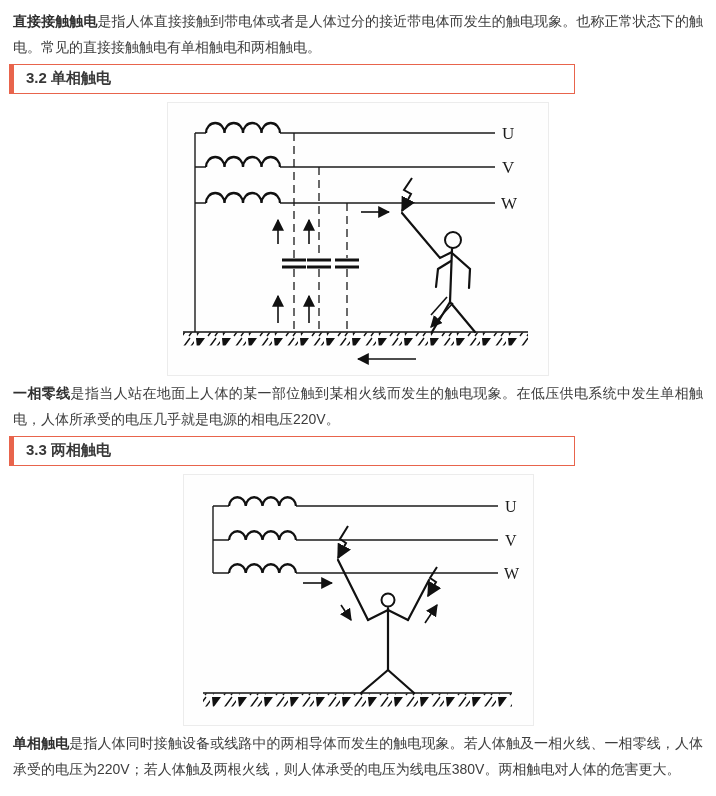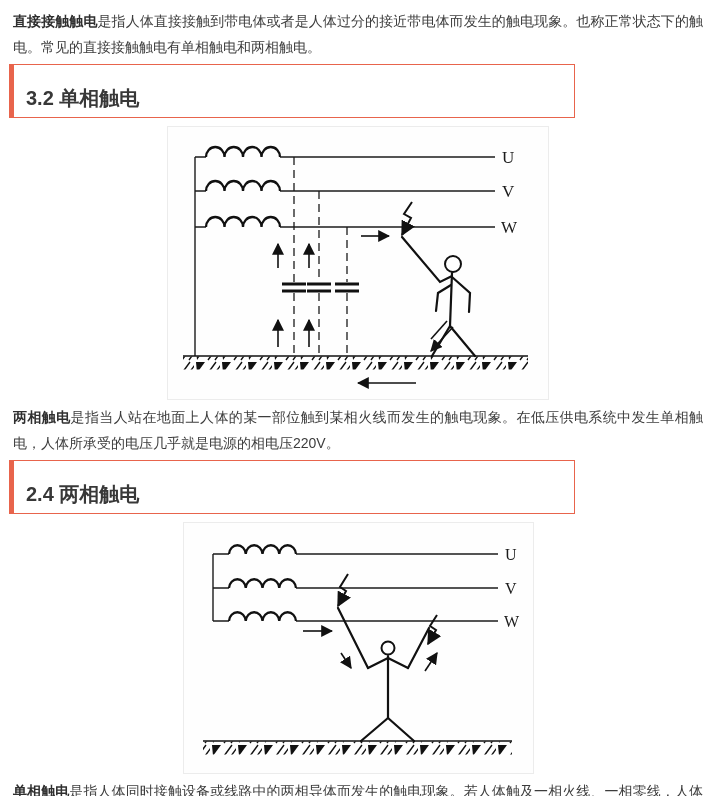--- a/index.html
+++ b/index.html
@@ -15,22 +15,22 @@
     line-height: 26px;
     color: #3d3d3d;
     text-align: justify;
     margin: 4px;
   }
   .para b { color: #2f2f2f; }
   .heading-box {
     border: 1.5px solid #e8644c;
     border-left: 5px solid #e8644c;
     width: 566px;
-    padding: 20px 12px 5px 12px;
-    font-size: 20px;
+    padding: 4px 12px 5px 12px;
+    font-size: 15px;
     font-weight: bold;
     color: #383838;
     margin: 2px 0 8px 0;
   }
   figure.diagram {
     width: fit-content;
     margin: 0 auto;
     border: 1px solid #ececec;
     background: #fefefe;
     padding: 0;
@@ -111,24 +111,24 @@
     <path class="person" d="M282,199 L264,229 M282,199 L307,229"></path>
     <path class="arrow" d="M279,194 L263,212"></path>
     <path class="arrow" d="M285,200 L263,224" marker-end="url(#ah1)"></path>
 
     <path class="ground" d="M15,229 H360"></path>
     <rect x="15" y="229.5" width="345" height="13" fill="url(#hatch1)"></rect>
     <path class="arrow" d="M248,256 H190" marker-end="url(#ah1)"></path>
   </svg>
 </figure>
 
-<p class="para"><b>两相触电</b><span>是指当人站在地面上人体的某一部位触到某相火线而发生的触电现象。在低压供电系统中发生单相触电，人体所承受的电压几乎就是电源的相电压220V。</span></p>
+<p class="para"><b>一相零线</b><span>是指当人站在地面上人体的某一部位触到某相火线而发生的触电现象。在低压供电系统中发生单相触电，人体所承受的电压几乎就是电源的相电压220V。</span></p>
 
 <div class="heading-box">
-  <span>2.4 两相触电</span>
+  <span>3.3 两相触电</span>
 </div>
 
 <figure class="diagram fig2-wrap">
   <svg width="349" height="250" viewBox="0 0 349 250">
     <defs>
       <marker id="ah2" viewBox="0 0 10 10" refX="9" refY="5" markerWidth="7.5" markerHeight="7.5" orient="auto">
         <path d="M0,0 L10,5 L0,10 Z" fill="#111"></path>
       </marker>
       <pattern id="hatch2" width="26" height="13" patternUnits="userSpaceOnUse">
         <path d="M2,1 L11,1 L3,12 Z" fill="#111"></path>

